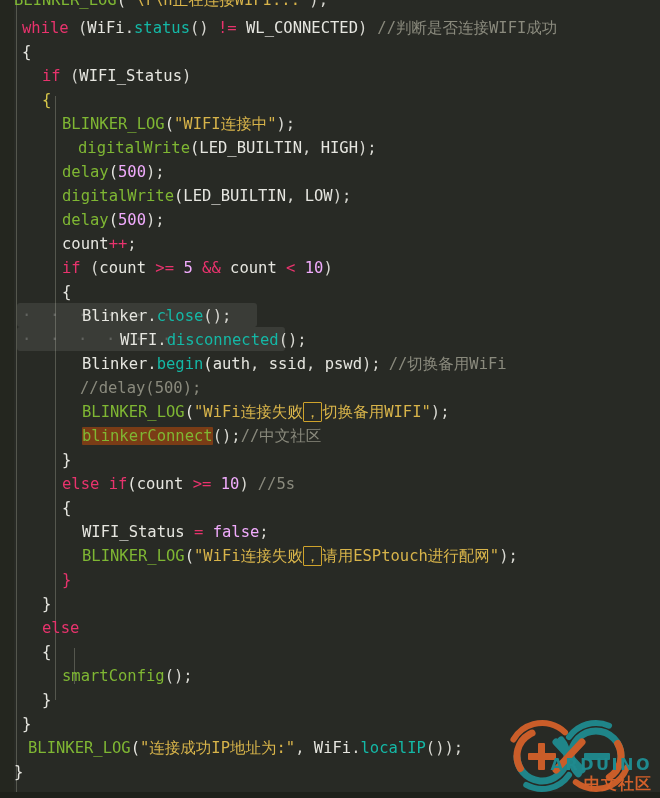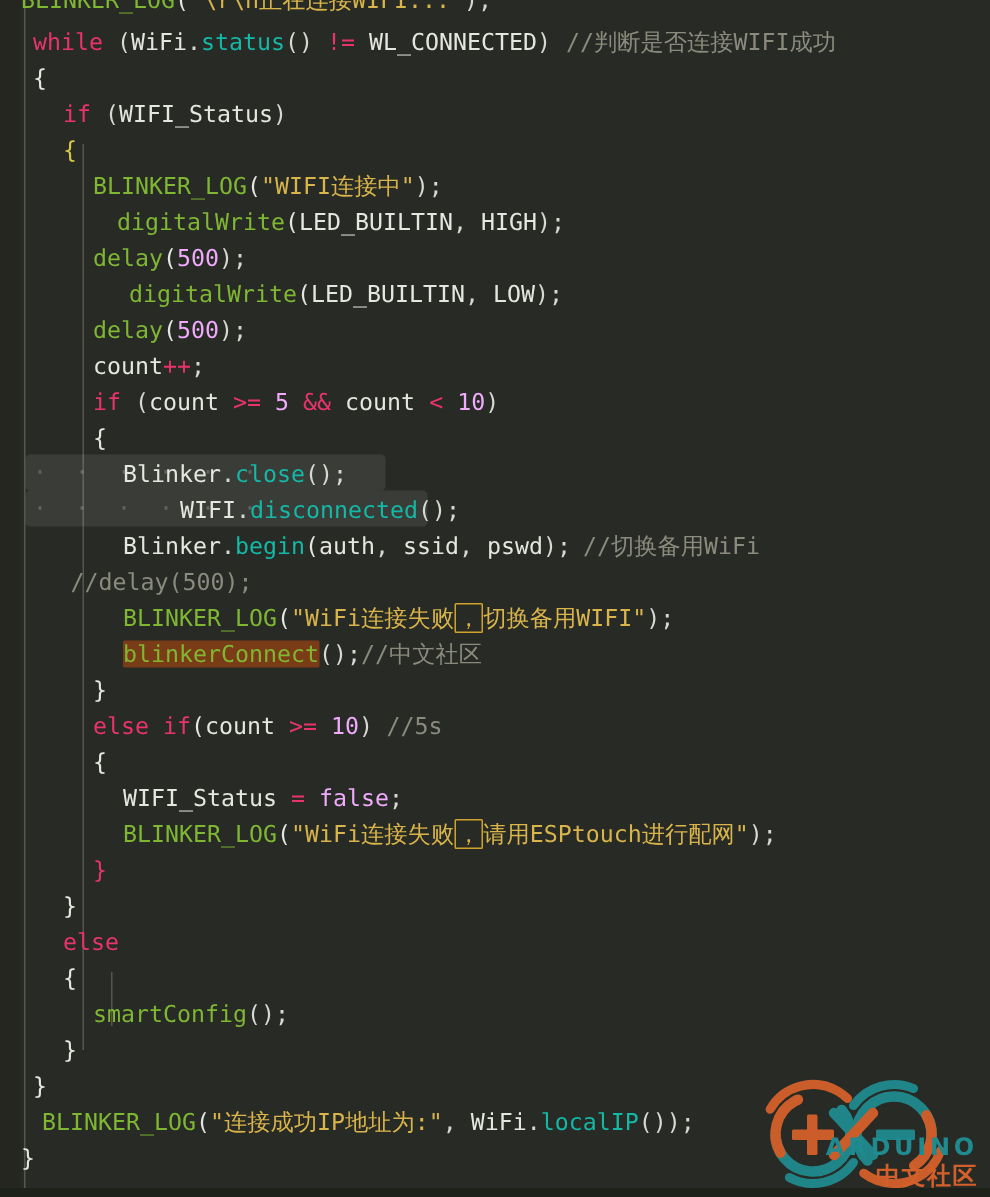--- a/index.html
+++ b/index.html
@@ -183,37 +183,37 @@
     <div class="line" style="padding-left:42px;"><span class="kw">if</span><span class="punc"> (</span><span class="id">WIFI_Status</span><span class="punc">)</span></div>
 
     <div class="line" style="padding-left:42px;"><span class="brace-y">{</span></div>
 
     <div class="line" style="padding-left:62px;"><span class="fn">BLINKER_LOG</span><span class="paren">(</span><span class="str">"WIFI连接中"</span><span class="punc">);</span></div>
 
     <div class="line" style="padding-left:78px;"><span class="fn">digitalWrite</span><span class="paren">(</span><span class="const">LED_BUILTIN</span><span class="punc">, </span><span class="const">HIGH</span><span class="punc">);</span></div>
 
     <div class="line" style="padding-left:62px;"><span class="fn">delay</span><span class="paren">(</span><span class="num">500</span><span class="punc">);</span></div>
 
-    <div class="line" style="padding-left:62px;margin-left:24px;"><span class="fn">digitalWrite</span><span class="paren">(</span><span class="const">LED_BUILTIN</span><span class="punc">, </span><span class="const">LOW</span><span class="punc">);</span></div>
+    <div class="line" style="padding-left:62px;"><span class="fn">digitalWrite</span><span class="paren">(</span><span class="const">LED_BUILTIN</span><span class="punc">, </span><span class="const">LOW</span><span class="punc">);</span></div>
 
     <div class="line" style="padding-left:62px;"><span class="fn">delay</span><span class="paren">(</span><span class="num">500</span><span class="punc">);</span></div>
 
     <div class="line" style="padding-left:62px;"><span class="id">count</span><span class="op">++</span><span class="punc">;</span></div>
 
     <div class="line" style="padding-left:62px;"><span class="kw">if</span><span class="punc"> (</span><span class="id">count</span><span class="punc"> </span><span class="op">&gt;=</span><span class="punc"> </span><span class="num">5</span><span class="punc"> </span><span class="op">&amp;&amp;</span><span class="punc"> </span><span class="id">count</span><span class="punc"> </span><span class="op">&lt;</span><span class="punc"> </span><span class="num">10</span><span class="punc">)</span></div>
 
     <div class="line" style="padding-left:62px;"><span class="brace-w">{</span></div>
 
     <div class="line" style="padding-left:82px;"><span class="id">Blinker</span><span class="punc">.</span><span class="fn2">close</span><span class="punc">();</span></div>
 
     <div class="line" style="padding-left:120px;"><span class="id">WIFI</span><span class="punc">.</span><span class="fn2">disconnected</span><span class="punc">();</span></div>
 
     <div class="line" style="padding-left:82px;"><span class="id">Blinker</span><span class="punc">.</span><span class="fn2">begin</span><span class="paren">(</span><span class="id">auth</span><span class="punc">, </span><span class="id">ssid</span><span class="punc">, </span><span class="id">pswd</span><span class="punc">);</span><span class="com" style="margin-left:8px;">//切换备用WiFi</span></div>
 
-    <div class="line" style="padding-left:47px;"><span class="com">//delay(500);</span></div>
+    <div class="line" style="padding-left:80px;"><span class="com">//delay(500);</span></div>
 
     <div class="line" style="padding-left:82px;"><span class="fn">BLINKER_LOG</span><span class="paren">(</span><span class="str">"</span><span class="str">WiFi连接失败</span><span class="str uni-box">，</span><span class="str">切换备用WIFI</span><span class="str">"</span><span class="punc">);</span></div>
 
     <div class="line" style="padding-left:82px;"><span class="fn occ-hl">blinkerConnect</span><span class="punc">();</span><span class="com">//中文社区</span></div>
 
     <div class="line" style="padding-left:62px;"><span class="brace-w">}</span></div>
 
     <div class="line" style="padding-left:62px;"><span class="kw">else</span><span class="punc"> </span><span class="kw">if</span><span class="paren">(</span><span class="id">count</span><span class="punc"> </span><span class="op">&gt;=</span><span class="punc"> </span><span class="num">10</span><span class="punc">)</span><span class="com" style="margin-left:9px;">//5s</span></div>
 
     <div class="line" style="padding-left:62px;"><span class="brace-w">{</span></div>

